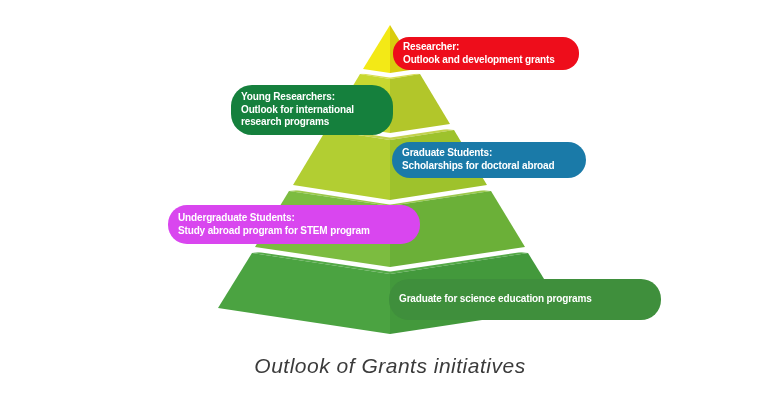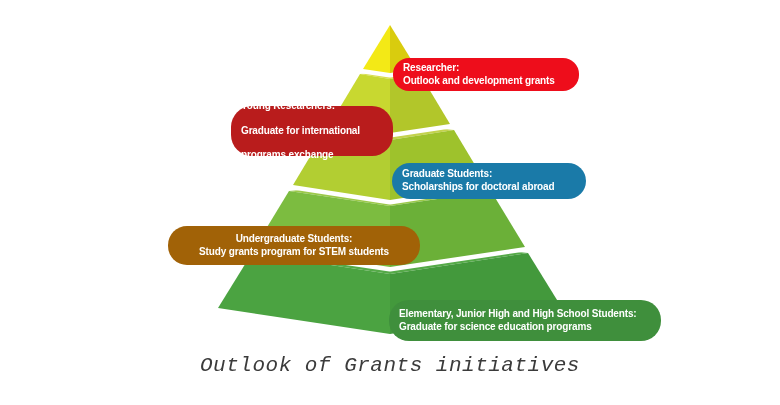--- a/index.html
+++ b/index.html
@@ -35,30 +35,29 @@
     flex-direction: column;
     justify-content: center;
     padding: 0 10px;
     color: #ffffff;
     font-weight: bold;
     font-size: 10px;
     line-height: 1.28;
     letter-spacing: -0.15px;
     white-space: nowrap;
     font-family: "Liberation Sans", sans-serif;
-    margin-top: 21px;
   }
   .pill span { display: block; }
   .caption {
     position: absolute;
     left: 0;
     top: 354px;
     width: 780px;
     text-align: center;
-    font-family: Liberation Mono, monospace;
+    font-family: Liberation Sans, sans-serif;
     font-style: italic;
     font-size: 21px;
     color: #3b3b3b;
     letter-spacing: 0.5px;
   }
 </style>
 </head>
 <body>
 
 <div class="stage">
@@ -99,36 +98,35 @@
       <polygon points="390,25 417,69 390,73" fill="#d9cc0e"></polygon>
     </g>
 
   </svg>
 
   <div class="pill" style="left: 393px; top: 37px; width: 186px; height: 33px; border-radius: 16px; background: rgb(238, 13, 27);">
     <span>Researcher:</span>
     <span>Outlook and development grants</span>
   </div>
 
-  <div class="pill" style="left: 231px; top: 85px; width: 162px; height: 50px; border-radius: 21px; background: #b91c1c; gap: 12px;">
+  <div class="pill" style="left: 231px; top: 85px; width: 162px; height: 50px; border-radius: 21px; background: #15803d;">
     <span>Young Researchers:</span>
-    <span>Graduate for international</span>
-    <span>programs exchange</span>
+    <span>Outlook for international</span>
+    <span>research programs</span>
   </div>
 
   <div class="pill" style="left: 392px; top: 142px; width: 194px; height: 36px; border-radius: 18px; background: rgb(26, 122, 168);">
     <span>Graduate Students:</span>
     <span>Scholarships for doctoral abroad</span>
   </div>
 
-  <div class="pill" style="left: 168px; top: 205px; width: 252px; height: 39px; border-radius: 19px; background: #a16207; text-align: center;">
+  <div class="pill" style="left: 168px; top: 205px; width: 252px; height: 39px; border-radius: 19px; background: #d946ef;">
     <span>Undergraduate Students:</span>
-    <span>Study grants program for STEM students</span>
+    <span>Study abroad program for STEM program</span>
   </div>
 
   <div class="pill" style="left: 389px; top: 279px; width: 272px; height: 41px; border-radius: 20px; background: rgb(63, 143, 60);">
-    <span>Elementary, Junior High and High School Students:</span>
     <span>Graduate for science education programs</span>
   </div>
 
   <div class="caption">Outlook of Grants initiatives</div>
 
 </div>
 
 </body></html>

